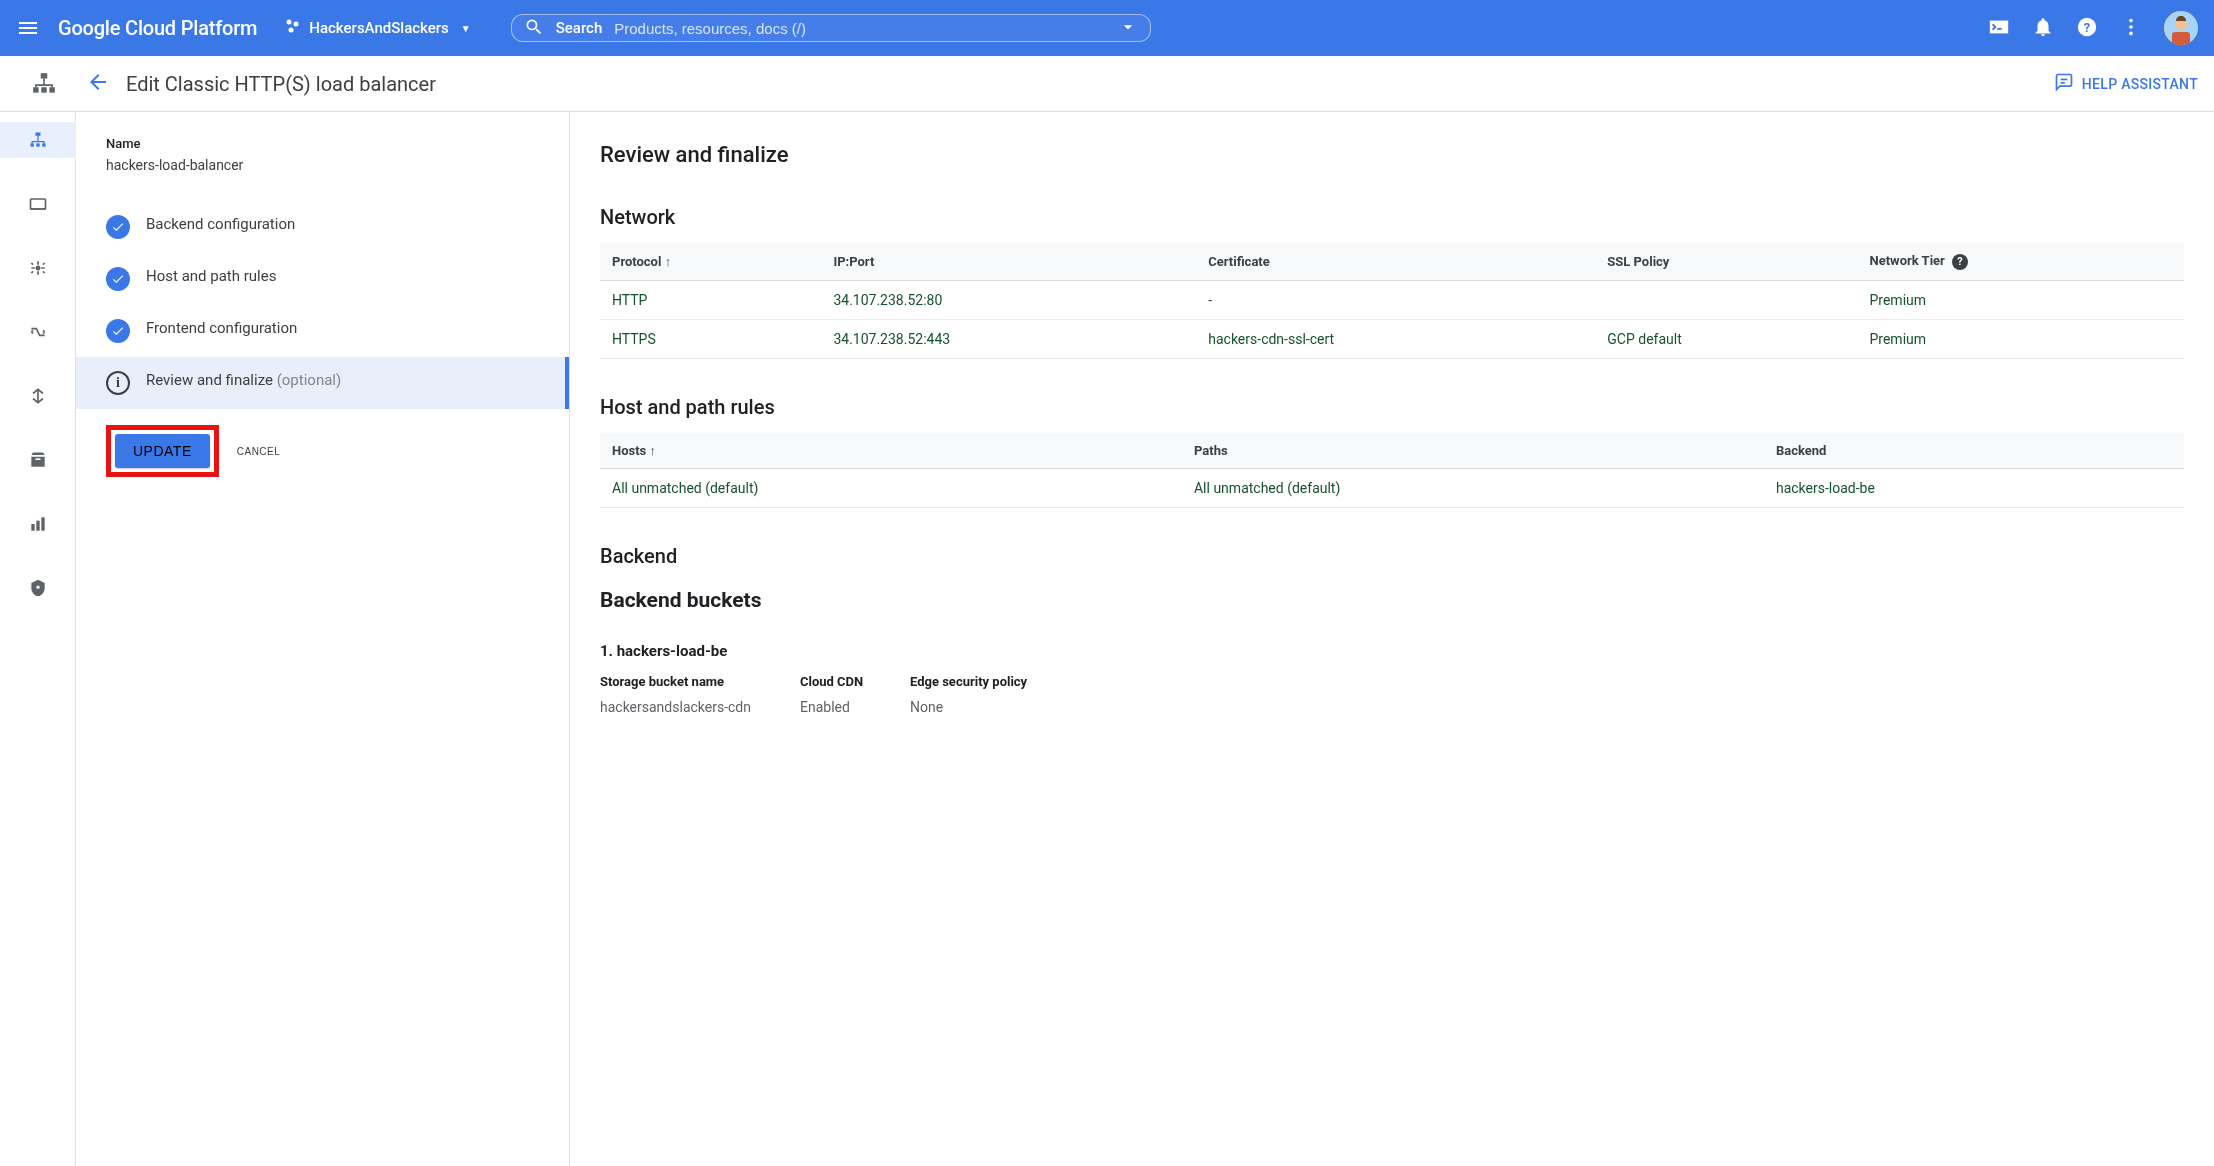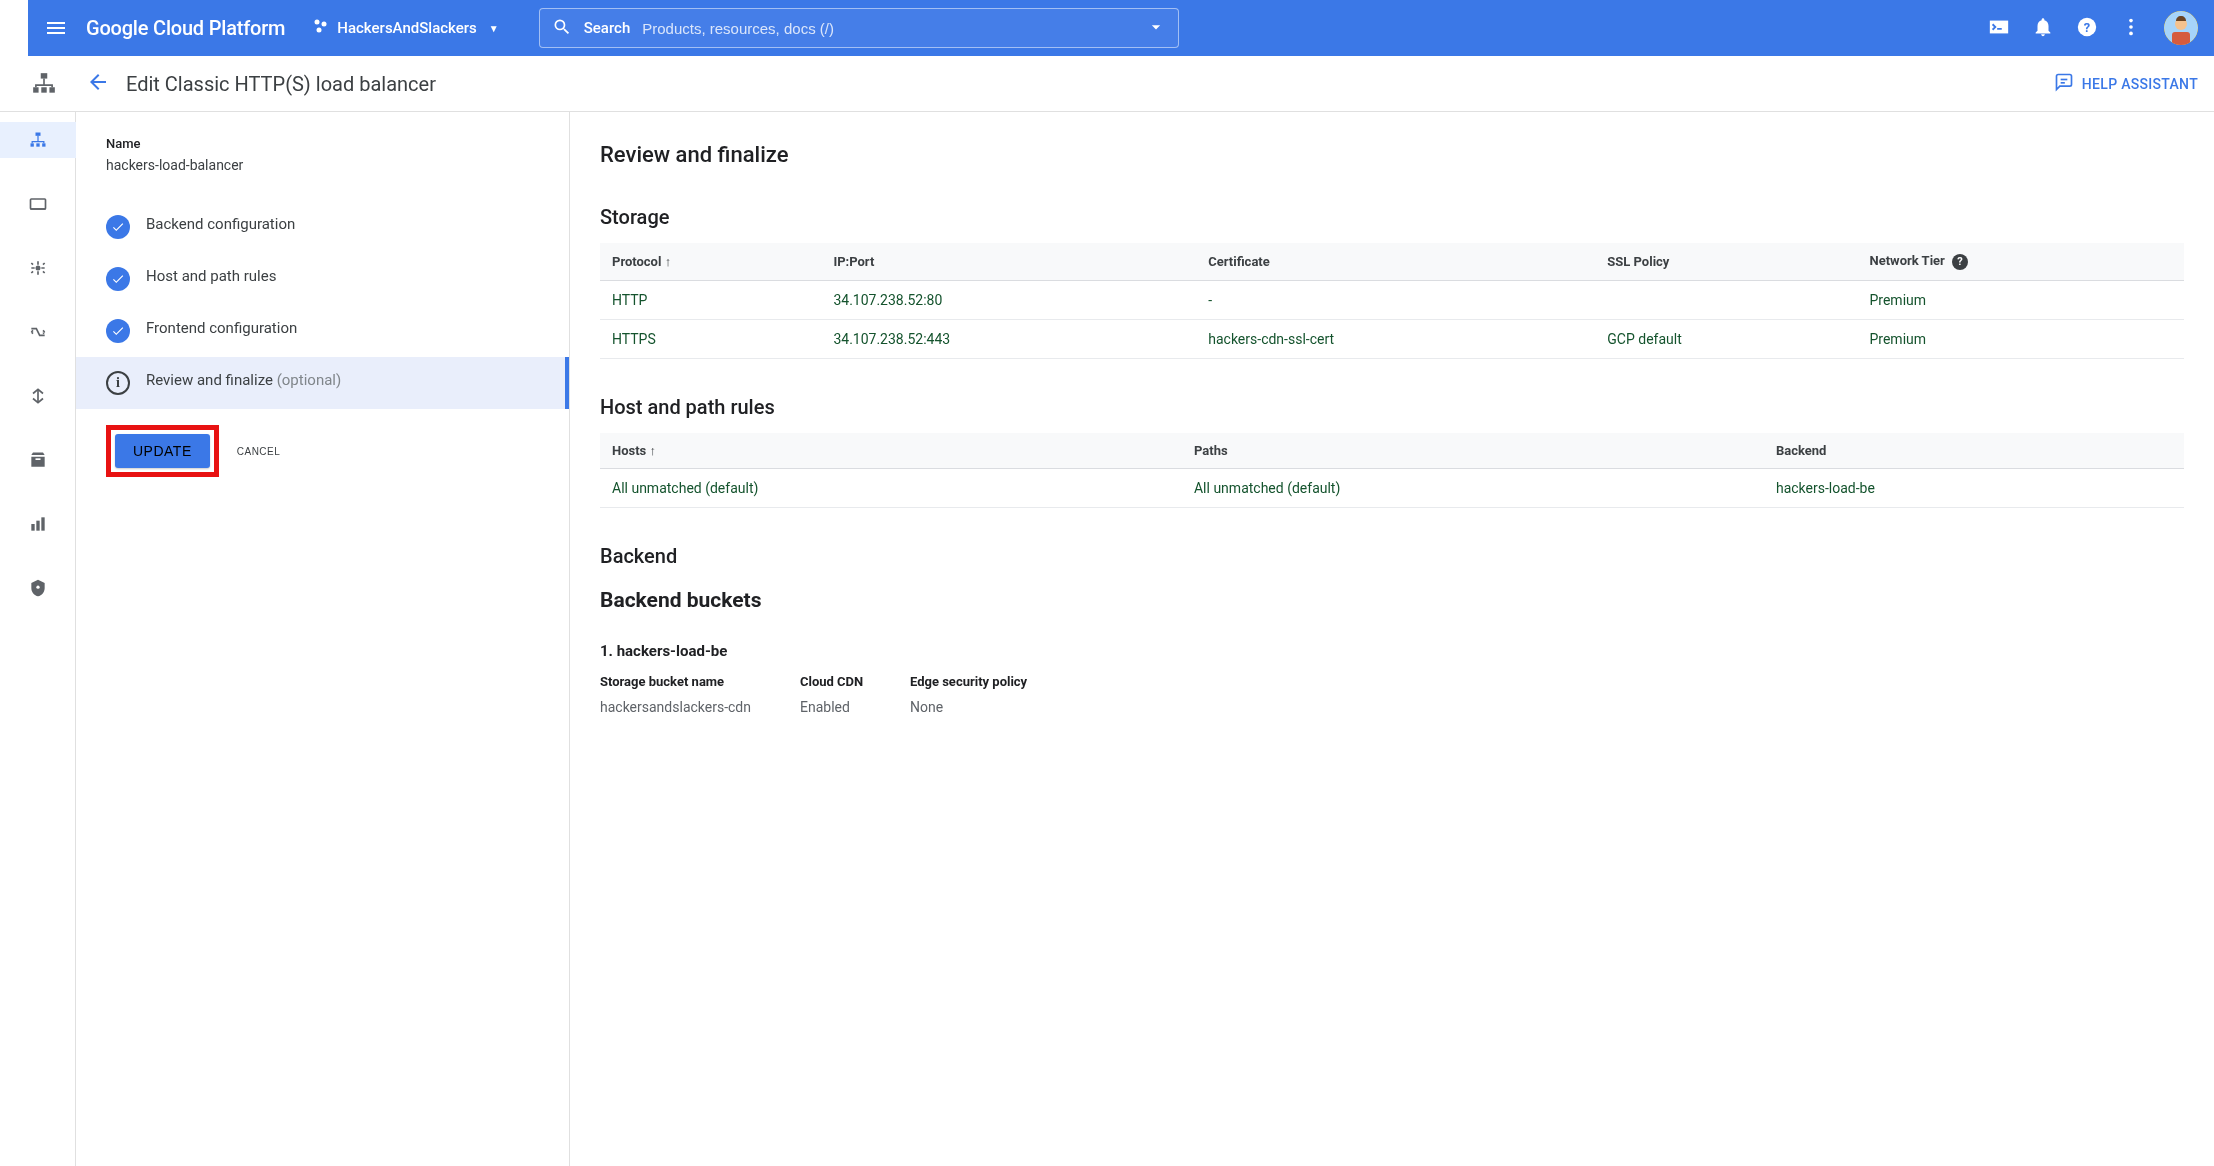--- a/index.html
+++ b/index.html
@@ -1,26 +1,26 @@
 <!DOCTYPE html>
 <html><head>
 <meta charset="utf-8">
 <style>
 * { box-sizing: border-box; margin: 0; padding: 0; }
 body { font-family: Roboto, "Helvetica Neue", Arial, sans-serif; font-size: 14px; color: #202124; background: #fff; }
 
 
-.top-bar { background: #3b78e7; height: 56px; display: flex; align-items: center; padding: 0 16px; color: #fff; margin-left: 28px; }
+.top-bar { background: #3b78e7; height: 56px; display: flex; align-items: center; padding: 0 16px; color: #fff; }
 .hamburger { width: 24px; height: 24px; cursor: pointer; margin-right: 18px; }
 .logo { font-size: 20px; font-weight: 400; margin-right: 28px; letter-spacing: -0.2px; }
 .logo .g { font-weight: 500; }
 .project-picker { display: flex; align-items: center; font-size: 15px; font-weight: 500; cursor: pointer; margin-right: 40px; }
 .project-picker .dots { margin-right: 8px; }
 .project-picker .chev { margin-left: 12px; font-size: 10px; }
-.search-box { flex: 1; max-width: 640px; height: 40px; border: 1px solid rgba(255,255,255,0.5); border-radius: 4px; display: flex; align-items: center; padding: 0 12px; background: rgba(255,255,255,0.05); }
+.search-box { flex: 1; max-width: 640px; height: 28px; border: 1px solid rgba(255,255,255,0.5); border-radius: 12px; display: flex; align-items: center; padding: 0 12px; background: rgba(255,255,255,0.05); }
 .search-box .sicon { margin-right: 12px; }
 .search-box .slabel { font-weight: 500; margin-right: 12px; font-size: 15px; }
 .search-box input { background: transparent; border: none; outline: none; color: rgba(255,255,255,0.85); font-size: 15px; flex: 1; }
 .search-box input::placeholder { color: rgba(255,255,255,0.8); }
 .search-box .chev-down { margin-left: 8px; }
 .top-actions { display: flex; align-items: center; gap: 22px; margin-left: auto; padding-left: 20px; }
 .top-actions > * { cursor: pointer; }
 .avatar { width: 34px; height: 34px; border-radius: 50%; background: #fbbc04; display: flex; align-items: center; justify-content: center; overflow: hidden; }
 
 
@@ -254,21 +254,21 @@
       <span class="highlight-box">
         <button class="btn-primary">UPDATE</button>
       </span>
       <button class="btn-flat">CANCEL</button>
     </div>
   </div>
 
   <div class="right-panel">
     <div class="h1">Review and finalize</div>
 
-    <div class="h2">Storage</div>
+    <div class="h2">Network</div>
     <table>
       <thead>
           <tr>
         <th class="sortable">Protocol</th>
         <th>IP:Port</th>
         <th>Certificate</th>
         <th>SSL Policy</th>
         <th><span>Network Tier</span> <span class="help-circle">?</span></th>
       </tr>
         </thead>

